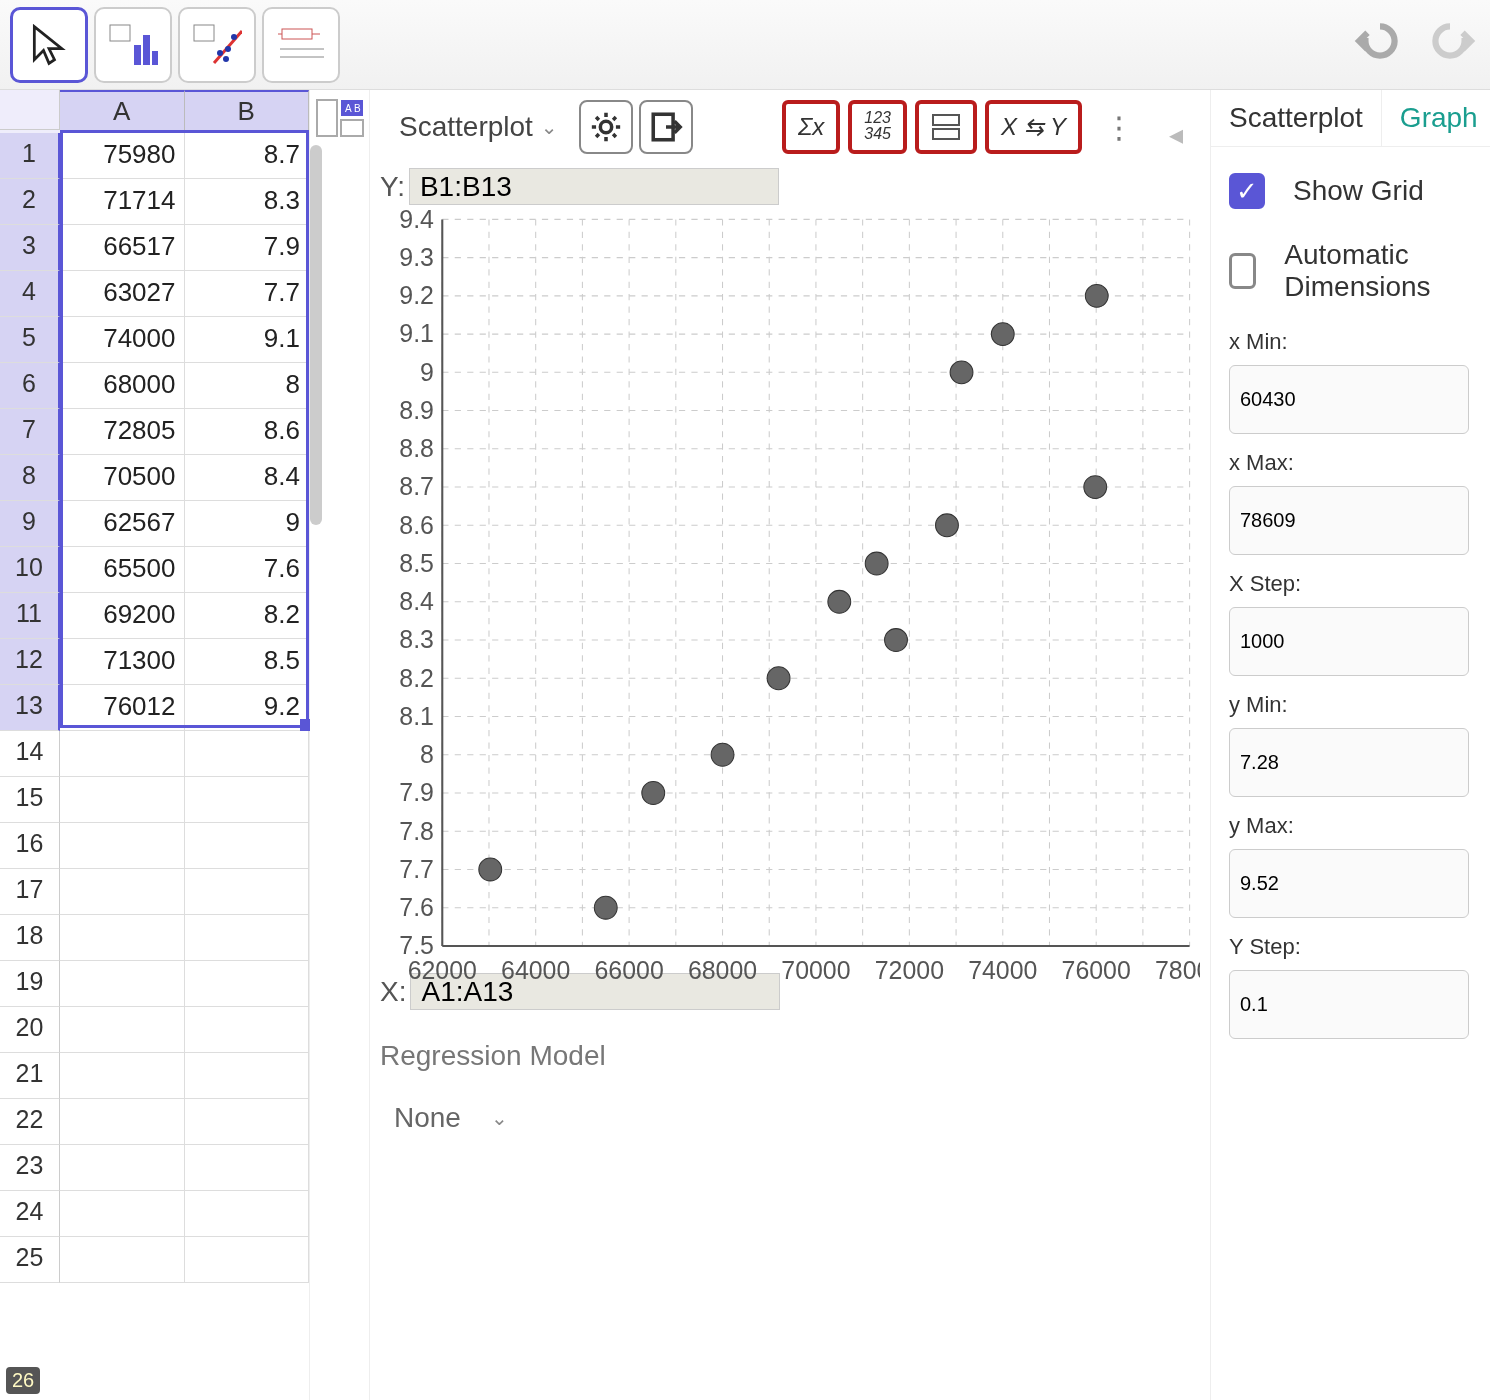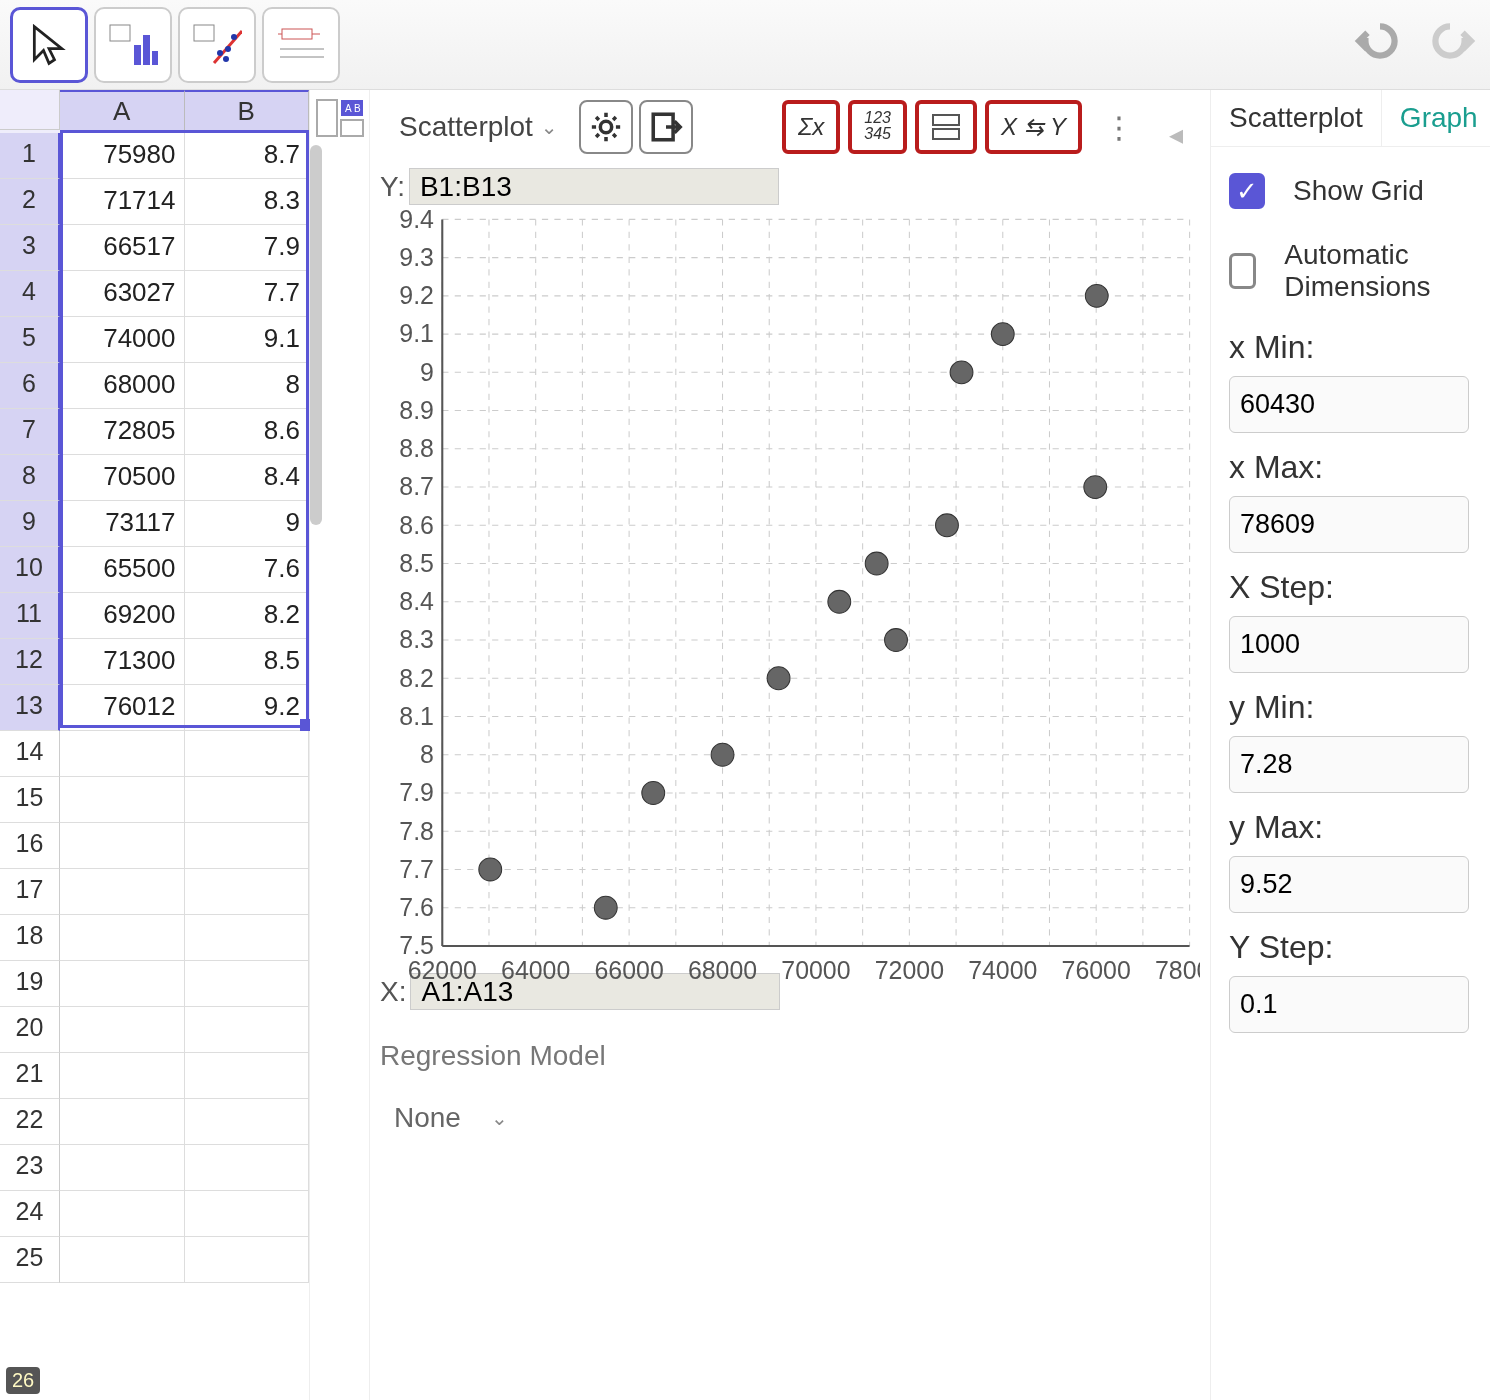--- a/index.html
+++ b/index.html
@@ -51,22 +51,22 @@
 .side-panel { width: 280px; border-left: 1px solid #eee; padding: 0; background:#fff; overflow:hidden;}
 .tabs { display: flex; border-bottom: 1px solid #eee; }
 .tab { flex: none; padding: 12px 18px; font-size: 28px; color: #333; }
 .tab.active { color: #1a9e8f; }
 .tab.first { border-right: 1px solid #eee; }
 .sp-body { padding: 16px 8px 16px 18px; display: flex; flex-direction: column; gap: 10px; }
 .chk-row { display: flex; align-items: center; gap: 28px; padding: 10px 0; }
 .chk { width: 36px; height: 36px; border: 3px solid #888; border-radius: 6px; display:flex; align-items:center; justify-content:center;}
 .chk.checked { background: #5a56d6; border-color: #5a56d6; color:#fff; font-size:26px;}
 .chk-label { font-size: 28px; color: #333; }
-.field-label { font-size: 32px; color: #333; margin-top: 6px;}
-.field-input { border: 1px solid #ccc; border-radius: 6px; padding: 12px 10px; font-size: 27px; width: 240px; background:#fafafa;}
+.field-label { font-size: 22px; color: #333; margin-top: 6px;}
+.field-input { border: 1px solid #ccc; border-radius: 6px; padding: 22px 10px; font-size: 20px; width: 240px; background:#fafafa;}
 .row-num-badge{position:absolute; left:6px; bottom:6px; background:#555; color:#fef9c3; font-size:20px; padding:2px 6px; border-radius:4px;}
 .collapse-arrow{width:40px; text-align:center; color:#bbb; font-size:28px; padding-top:14px;}
 </style>
 </head>
 <body>
 
 <div class="toolbar-top">
   <div class="tool-group">
     <div class="tool-btn active">
       <svg width="44" height="44" viewBox="0 0 24 24">
@@ -160,21 +160,21 @@
         <div class="cell">72805</div>
         <div class="cell">8.6</div>
       </div>
       <div class="row">
         <div class="row-head sel">8</div>
         <div class="cell">70500</div>
         <div class="cell">8.4</div>
       </div>
       <div class="row">
         <div class="row-head sel">9</div>
-        <div class="cell">73117</div>
+        <div class="cell">62567</div>
         <div class="cell">9</div>
       </div>
       <div class="row">
         <div class="row-head sel">10</div>
         <div class="cell">65500</div>
         <div class="cell">7.6</div>
       </div>
       <div class="row">
         <div class="row-head sel">11</div>
         <div class="cell">69200</div>

